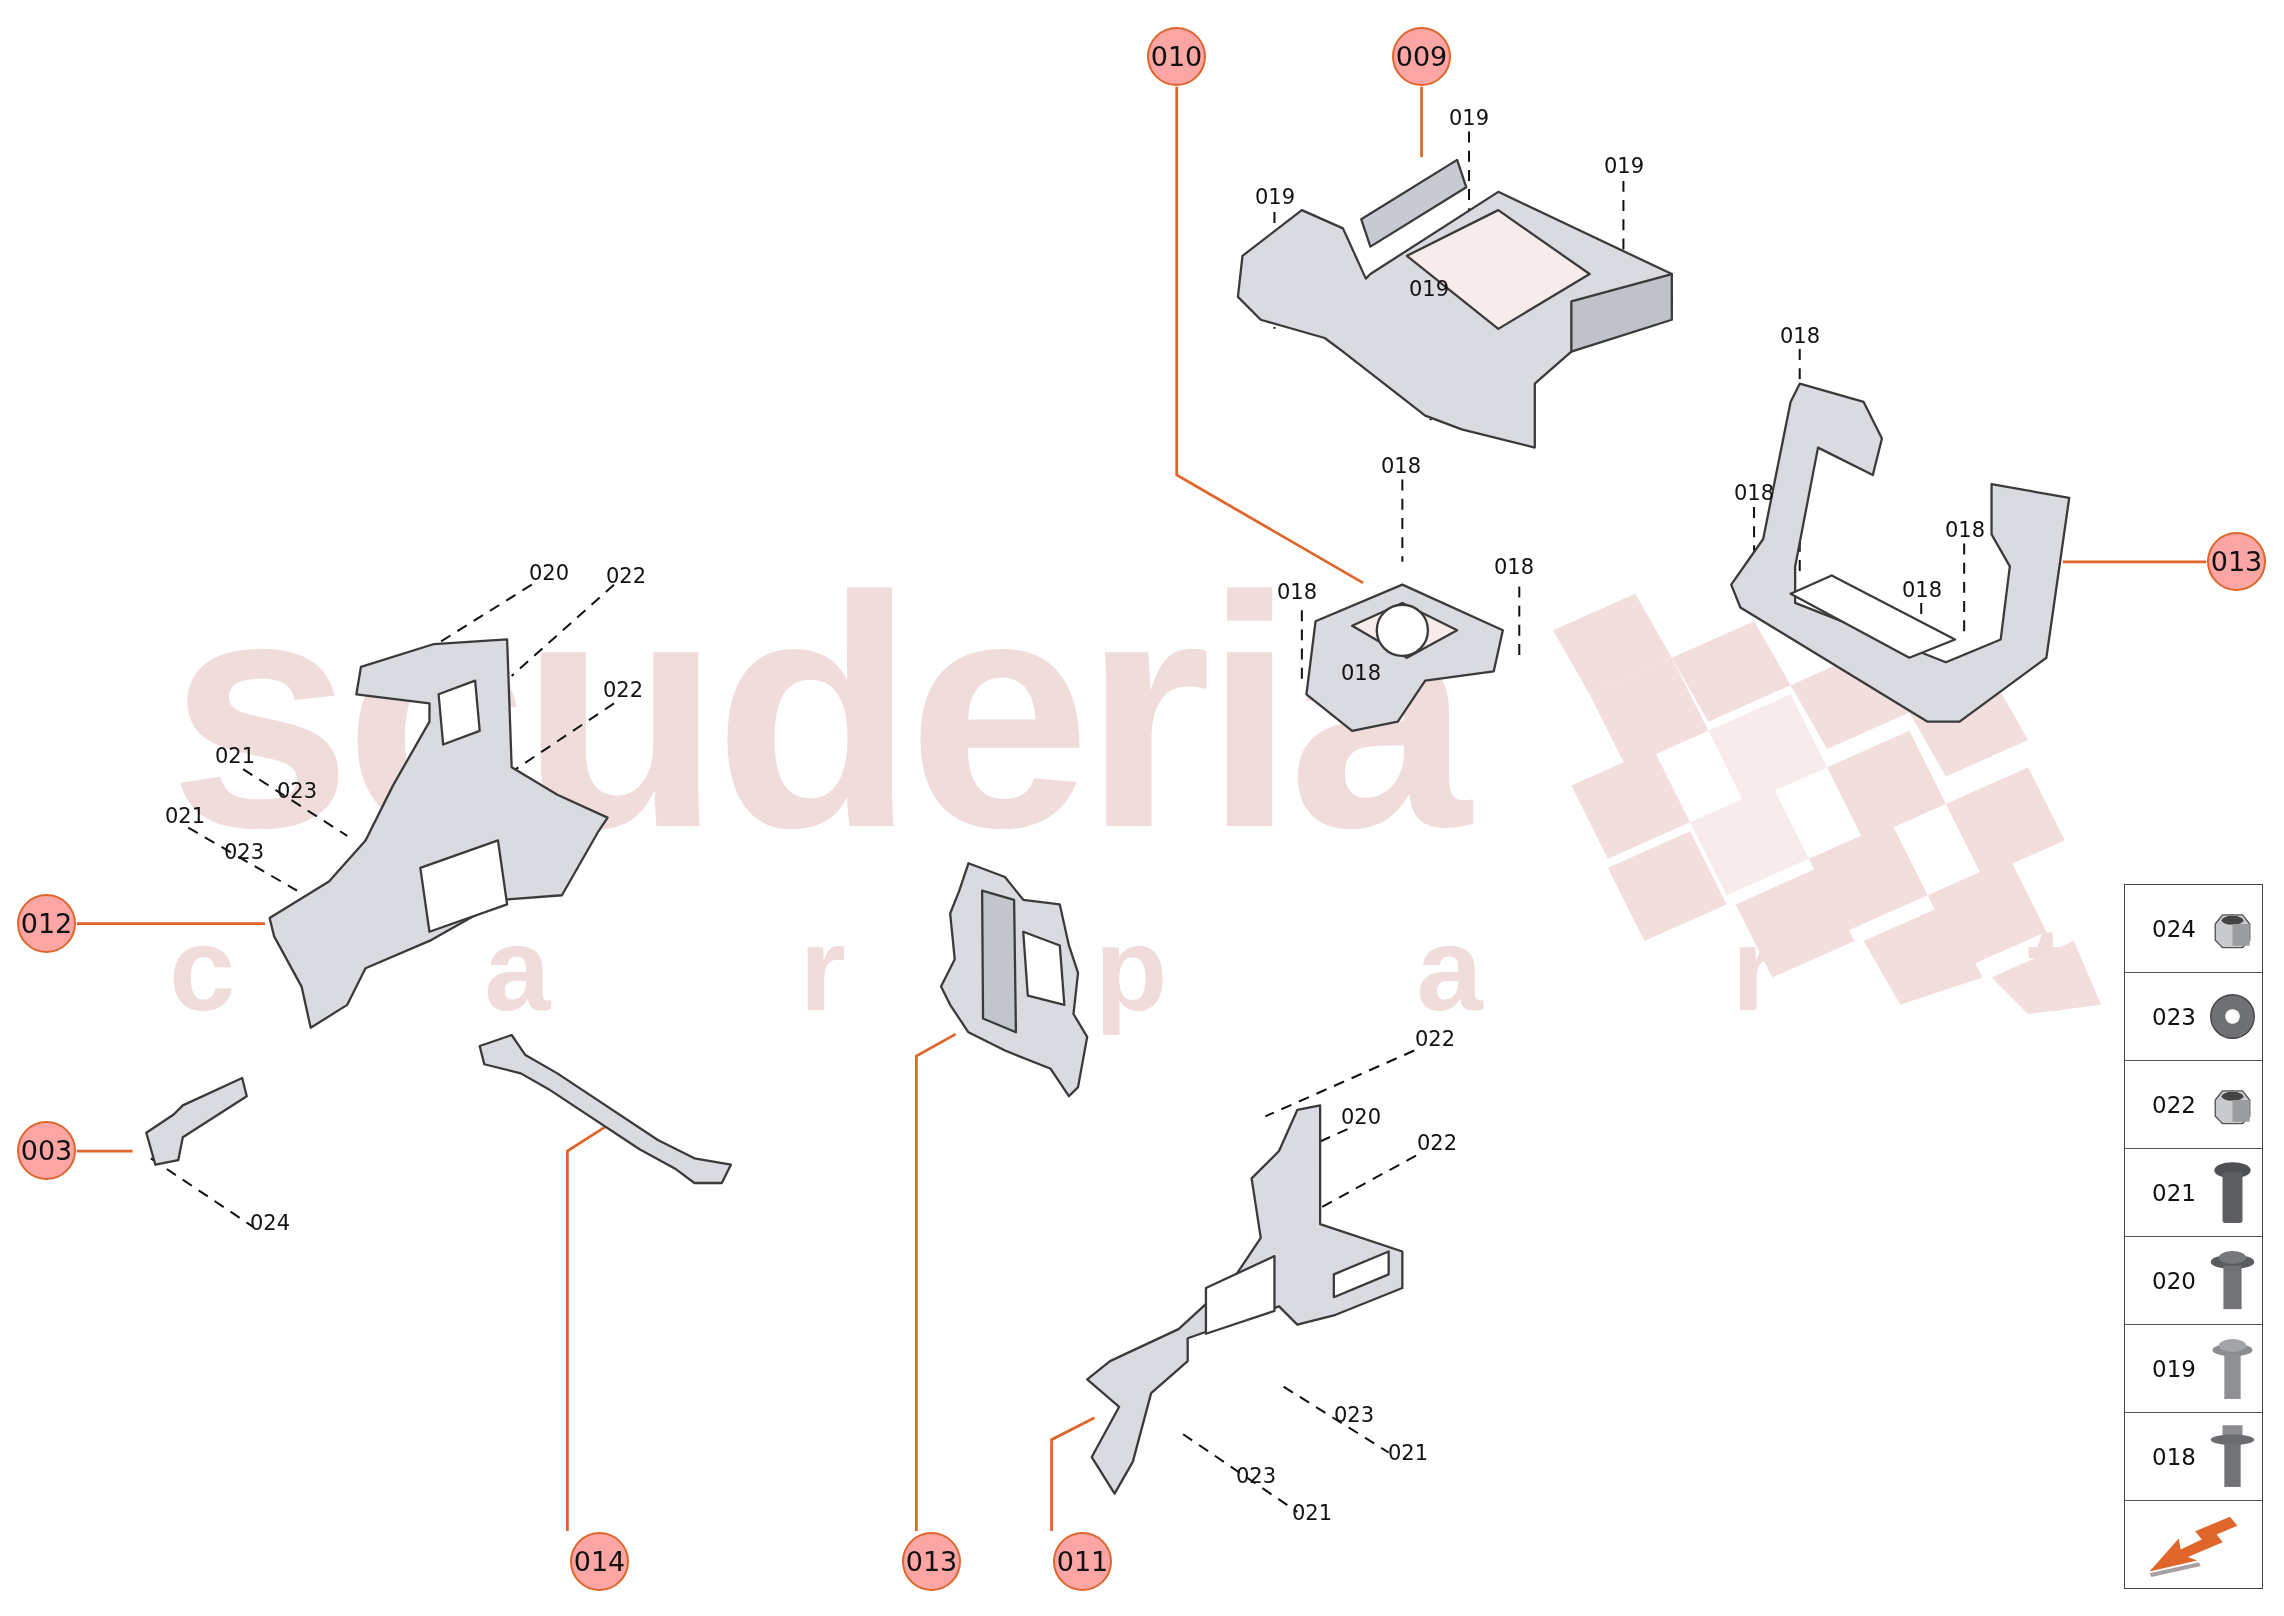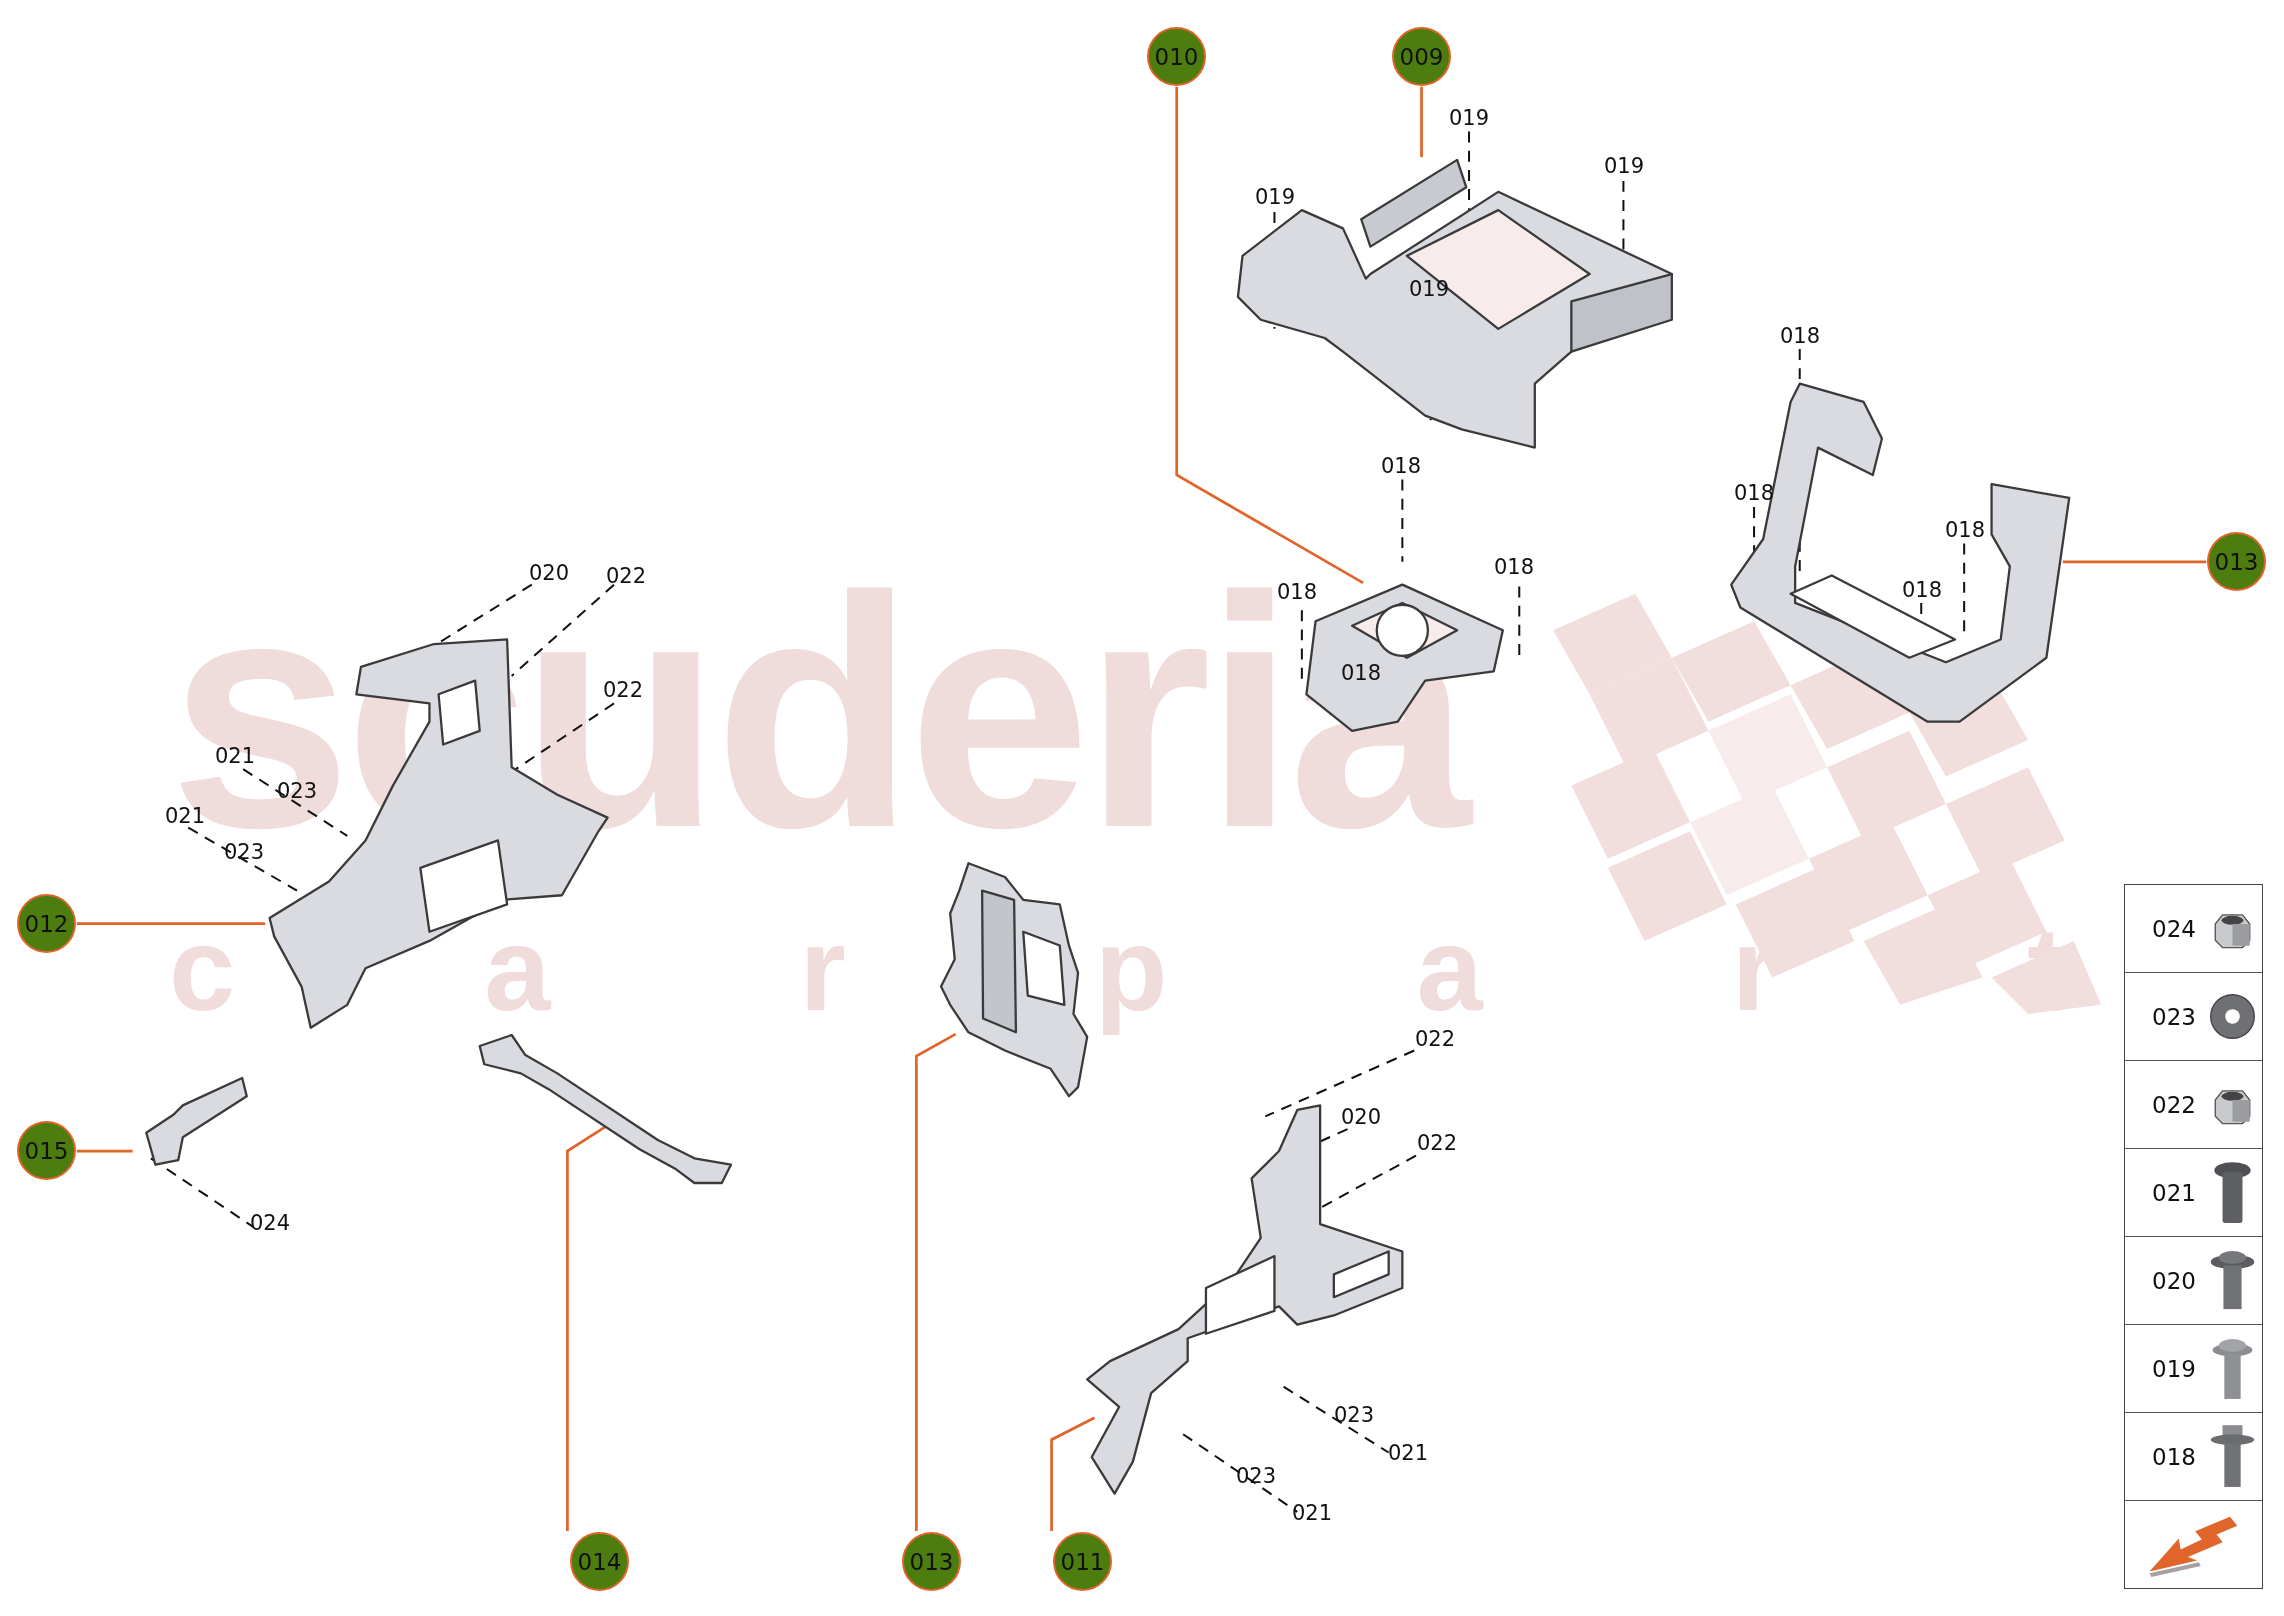--- a/index.html
+++ b/index.html
@@ -4,23 +4,23 @@
 <style>
   html, body { margin: 0; padding: 0; background: #ffffff; }
   body { width: 2284px; height: 1616px; position: relative; overflow: hidden;
          font-family: "DejaVu Sans", sans-serif; }
   #canvas { position: absolute; left: 0; top: 0; width: 2284px; height: 1616px; }
   .watermark-text { position: absolute; color: #f1dcdc; font-family: "Liberation Sans", sans-serif;
                     font-weight: bold; white-space: nowrap; pointer-events: none; }
   .wm-main { left: 169px; top: 548px; font-size: 329px; letter-spacing: -7.3px; line-height: 1; }
   .wm-sub { left: 169px; top: 909px; font-size: 119px; letter-spacing: 108px; line-height: 1; }
   .callout { position: absolute; width: 55px; height: 55px; margin-left: -30px; margin-top: -30px;
-             border: 2.7px solid #e0652a; border-radius: 50%; background: #4d7c0f;
+             border: 2.7px solid #e0652a; border-radius: 50%; background: #fca5a5;
              display: flex; align-items: center; justify-content: center;
-             font-size: 23px; color: #111; }
+             font-size: 27px; color: #111; }
   .ref { position: absolute; font-size: 21px; color: #111; transform: translate(-50%, -50%);
          background: rgba(255,255,255,0.0); white-space: nowrap; }
   .legend { position: absolute; left: 2124px; top: 884px; width: 139px; height: 705px;
             border: 1.8px solid #444; background: #fff; box-sizing: border-box; }
   .legend-row { height: 88px; border-bottom: 1.4px solid #555; display: flex; align-items: center;
                 box-sizing: border-box; position: relative; }
   .legend-row:last-child { border-bottom: none; }
   .legend-label { width: 71px; text-align: right; font-size: 23px; color: #111; padding-right: 9.1px; }
   .legend-icon { width: 55px; height: 64px; display: flex; align-items: center; justify-content: center; }
 </style>
@@ -141,21 +141,21 @@
         <polygon points="1320,1410 1395,1375 1395,1435 1320,1460" fill="#fff"></polygon>
         <polygon points="1460,1395 1520,1370 1520,1395 1460,1420" fill="#fff"></polygon>
       </g>
     </g>
   </svg>
 
   <div class="callout" style="left:1177px;top:57px">010</div>
   <div class="callout" style="left:1422px;top:57px">009</div>
   <div class="callout" style="left:2237px;top:562px">013</div>
   <div class="callout" style="left:47px;top:924px">012</div>
-  <div class="callout" style="left:47px;top:1151px">015</div>
+  <div class="callout" style="left:47px;top:1151px">003</div>
   <div class="callout" style="left:600px;top:1562px">014</div>
   <div class="callout" style="left:932px;top:1562px">013</div>
   <div class="callout" style="left:1083px;top:1562px">011</div>
 
   <div class="ref" style="left:1275px;top:197px">019</div>
   <div class="ref" style="left:1469px;top:118px">019</div>
   <div class="ref" style="left:1624px;top:166px">019</div>
   <div class="ref" style="left:1429px;top:289px">019</div>
 
   <div class="ref" style="left:1401px;top:466px">018</div>

